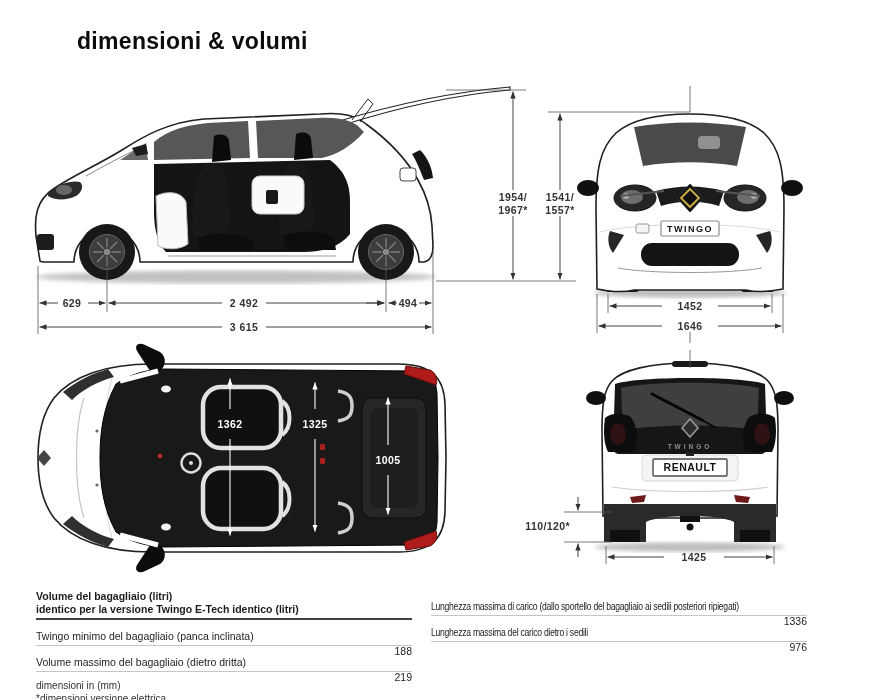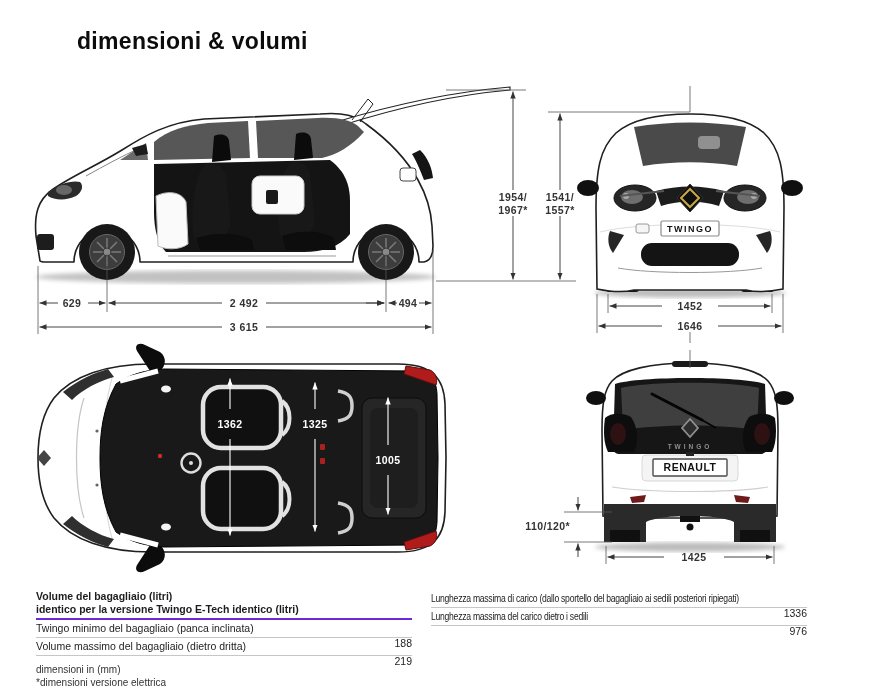--- a/index.html
+++ b/index.html
@@ -14,23 +14,23 @@
   .badge-front{font-size:9px;font-weight:bold;fill:#111;letter-spacing:1.5px;}
   .badge-rear{font-size:6.5px;font-weight:bold;fill:#909090;letter-spacing:3px;}
   .plate-rear{font-size:10.5px;font-weight:bold;fill:#111;letter-spacing:.5px;}
   .dline{stroke:#444;stroke-width:1;fill:none;}
   .eline{stroke:#555;stroke-width:.8;fill:none;}
   
   .table{position:absolute;top:590px;color:#1d1d1d;}
   .vol{left:36px;width:376px;}
   .cargo{left:431px;width:376px;}
   .t-head{font-weight:bold;font-size:10.5px;line-height:13px;padding-bottom:2px;
-          border-bottom:2px solid #6d28d9;}
+          border-bottom:2px solid #404040;}
   .t-row{position:relative;border-bottom:1px solid #c6c6c6;font-size:10.5px;
-         line-height:11px;padding:3px 0;height:11px;}
+         line-height:11px;padding:3px 0;height:11px;margin-top:8px;}
   .t-label{display:inline-block;white-space:nowrap;}
   .cargo .t-label{font-size:10px;letter-spacing:-.3px;transform:scaleX(.86);
                   transform-origin:0 50%;}
   .t-value{position:absolute;right:0;top:18px;}
   .t-notes{margin-top:7px;font-size:10px;line-height:13px;color:#333;}
 </style>
 </head>
 <body>
 
 <div id="page">

